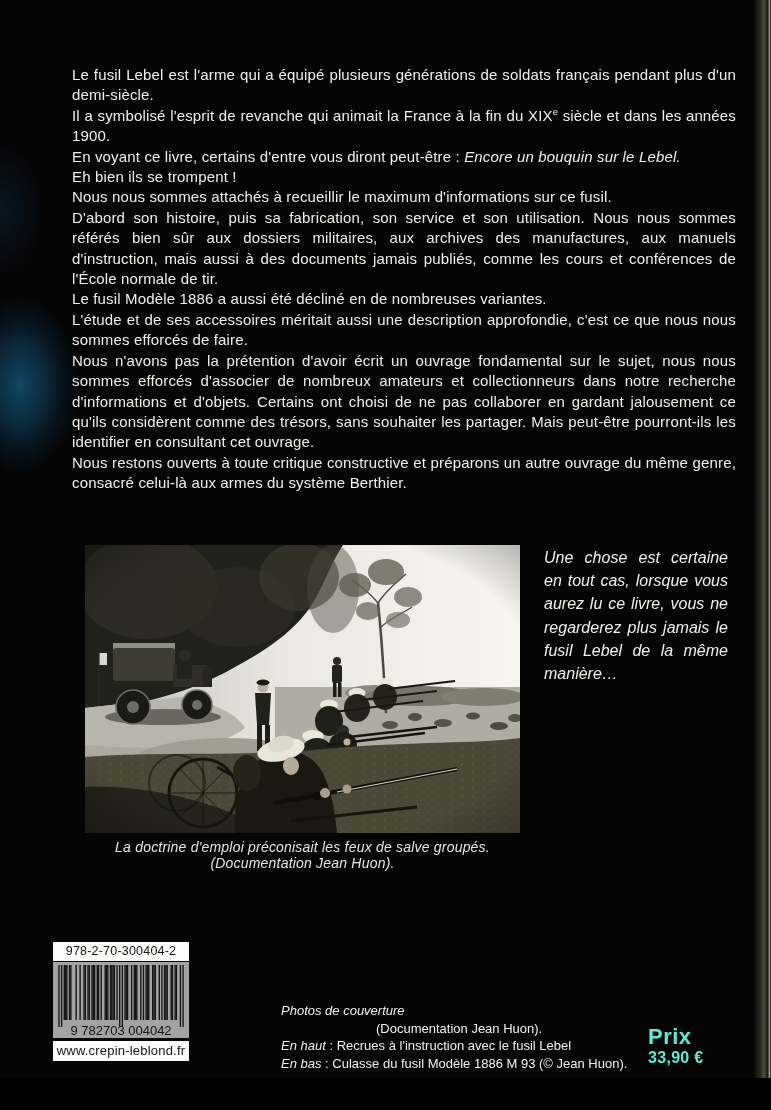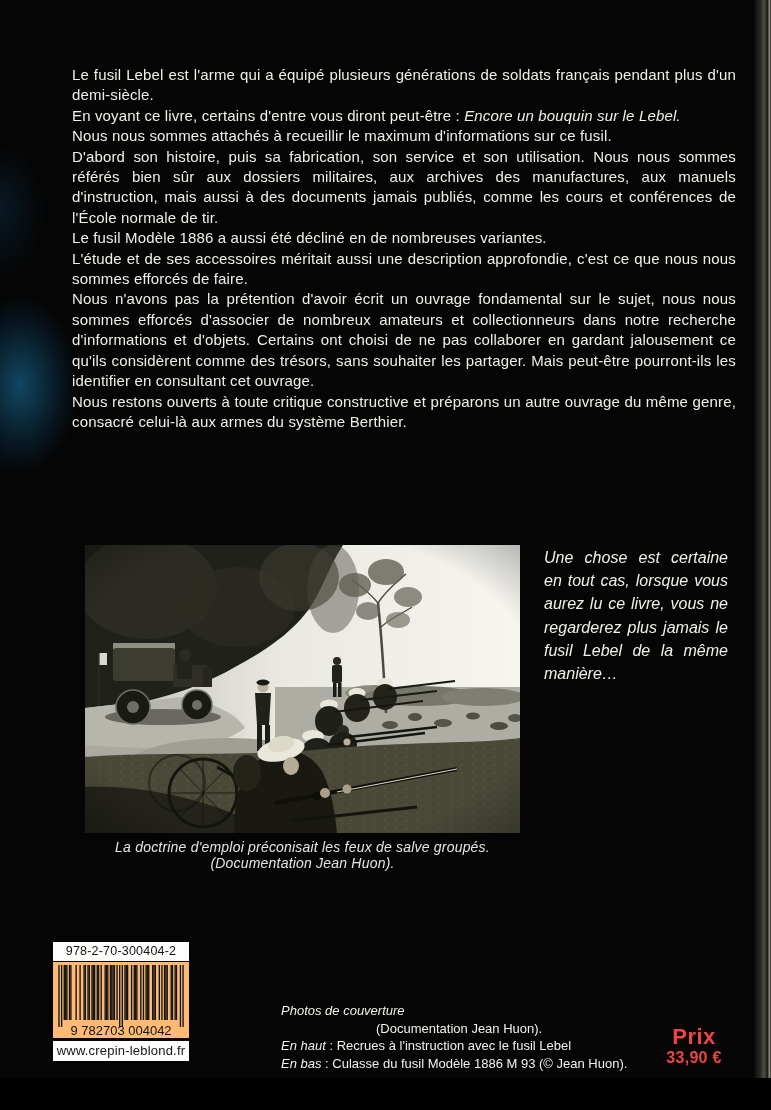--- a/index.html
+++ b/index.html
@@ -45,47 +45,49 @@
     position:absolute;left:544px;top:546px;width:184px;
     font-style:italic;font-size:16px;line-height:23.2px;color:#f0efe8;
     text-align:justify;
   }
   
   .barcode-block{position:absolute;left:53px;top:942px;width:136px;}
   .isbn-box{
     background:#fdfdfb;color:#141414;height:19px;line-height:19px;text-align:center;
     font-size:12.5px;letter-spacing:.2px;margin-bottom:1px;
   }
-  .bars-box{background:#fdba74;margin-bottom:3px;}
+  .bars-box{background:#a3a3a3;margin-bottom:3px;}
   .bars-box svg{display:block;}
   .web-box{
     background:#fdfdfb;color:#141414;height:20px;line-height:20px;text-align:center;
     font-size:13px;letter-spacing:.2px;
   }
   
   .credits{position:absolute;left:281px;top:1002px;font-size:13px;line-height:17.5px;color:#f2f1eb;}
   .credits .line{white-space:nowrap;}
   .credits .indent{padding-left:95px;}
   .credits em{font-style:italic;}
   
-  .price{position:absolute;left:648px;top:1024px;width:92px;text-align:center;color:#ef4444;}
+  .price{position:absolute;left:648px;top:1024px;width:92px;color:#5eead4;}
   .price-label{font-size:22px;font-weight:bold;letter-spacing:.5px;line-height:26px;}
   .price-value{font-size:16px;font-weight:bold;letter-spacing:.3px;line-height:16px;}
 </style>
 </head>
 <body>
 
 <div class="page">
 
   <div class="glow-high"></div>
   <div class="glow-low"></div>
 
   <div class="blurb">
       <p><span>Le fusil Lebel est l'arme qui a équipé plusieurs générations de soldats français pendant plus d'un demi-siècle.</span></p>
+      <p><span>Il a symbolisé l'esprit de revanche qui animait la France à la fin du XIX</span><sup>e</sup><span> siècle et dans les années 1900.</span></p>
       <p><span>En voyant ce livre, certains d'entre vous diront peut-être : </span><em>Encore un bouquin sur le Lebel.</em></p>
+      <p><span>Eh bien ils se trompent !</span></p>
       <p><span>Nous nous sommes attachés à recueillir le maximum d'informations sur ce fusil.</span></p>
       <p><span>D'abord son histoire, puis sa fabrication, son service et son utilisation. Nous nous sommes référés bien sûr aux dossiers militaires, aux archives des manufactures, aux manuels d'instruction, mais aussi à des documents jamais publiés, comme les cours et conférences de l'École normale de tir.</span></p>
       <p><span>Le fusil Modèle 1886 a aussi été décliné en de nombreuses variantes.</span></p>
       <p><span>L'étude et de ses accessoires méritait aussi une description approfondie, c'est ce que nous nous sommes efforcés de faire.</span></p>
       <p><span>Nous n'avons pas la prétention d'avoir écrit un ouvrage fondamental sur le sujet, nous nous sommes efforcés d'associer de nombreux amateurs et collectionneurs dans notre recherche d'informations et d'objets. Certains ont choisi de ne pas collaborer en gardant jalousement ce qu'ils considèrent comme des trésors, sans souhaiter les partager. Mais peut-être pourront-ils les identifier en consultant cet ouvrage.</span></p>
       <p><span>Nous restons ouverts à toute critique constructive et préparons un autre ouvrage du même genre, consacré celui-là aux armes du système Berthier.</span></p>
     </div>
 
   <div class="photo-wrap">
     <svg width="435" height="288" viewBox="0 0 435 288">

